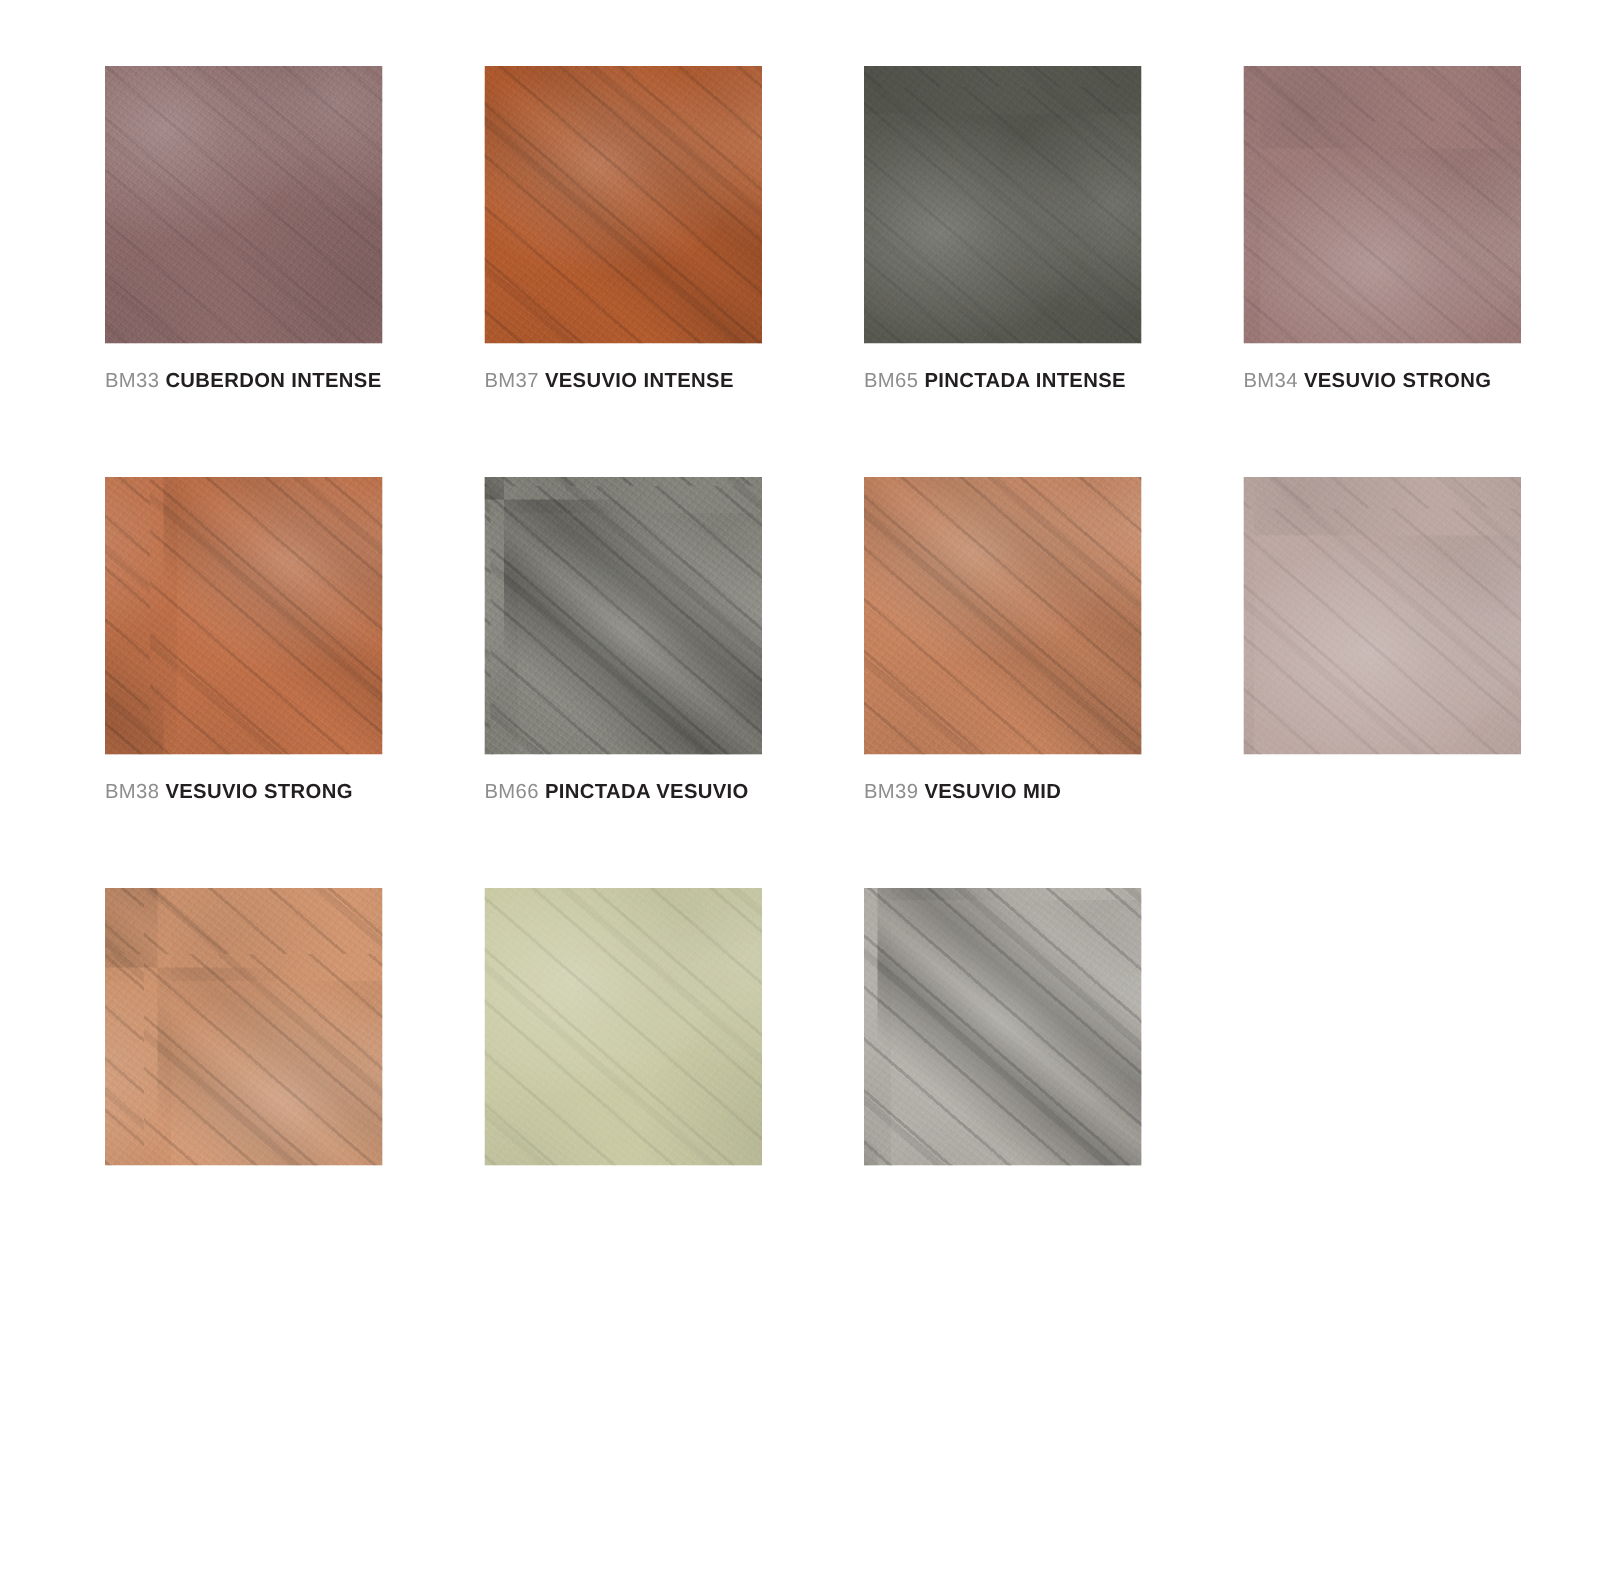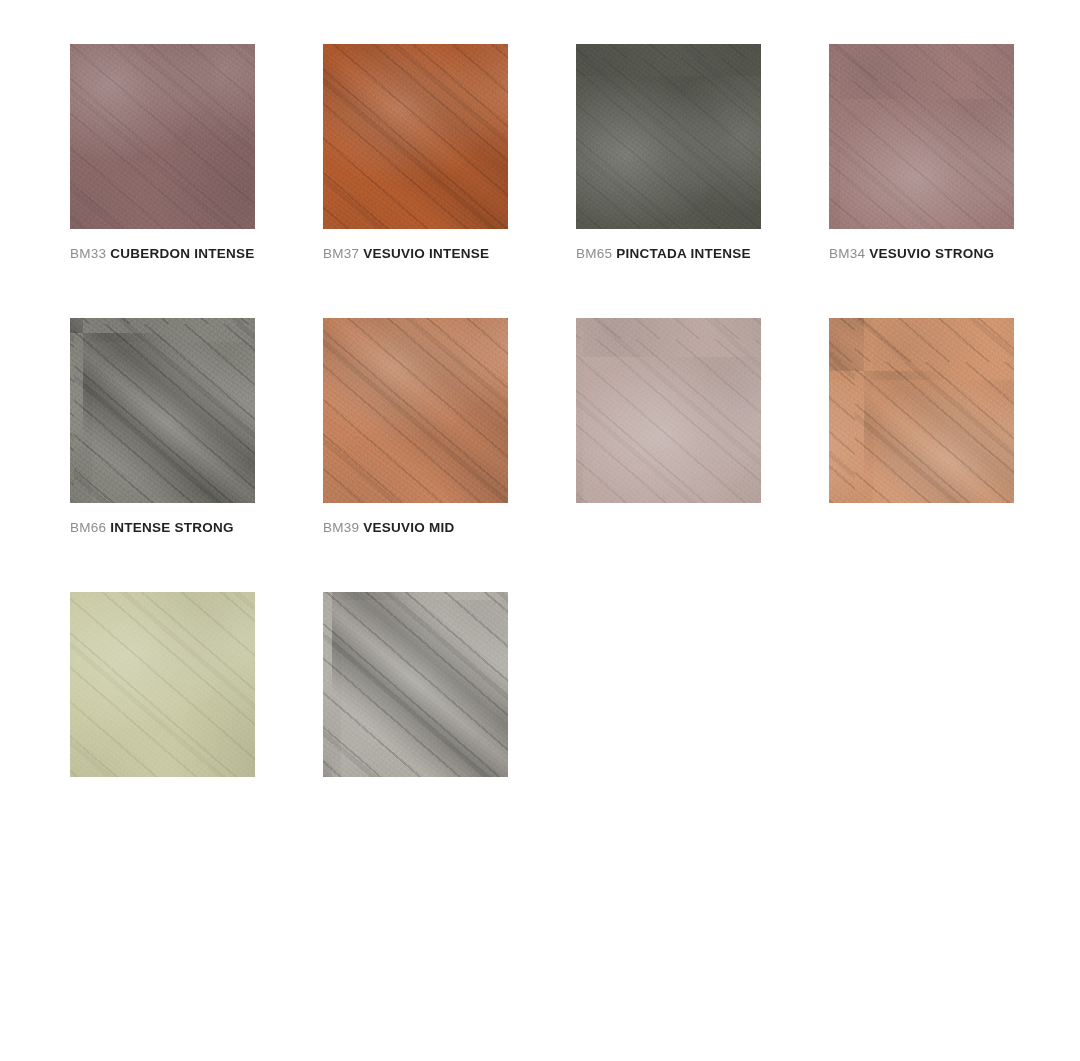--- a/index.html
+++ b/index.html
@@ -192,29 +192,40 @@
           <div class="base" style="background: rgb(157, 123, 121);"></div>
           <div class="mottle" style="background-position: 48px 92px;"></div>
           <div class="sheen" style="background-position: 48px 92px;"></div>
           <div class="grain" style="background-position: 48px 92px;"></div>
           <div class="streaks" style="background-position: 48px 92px;"></div>
           <div class="band" style="background-position: 48px 92px;"></div>
         </div>
         <div class="caption"><span class="code">BM34</span> <span class="name">VESUVIO STRONG</span></div>
       </div>
       <div class="cell">
+        <div class="swatch" data-texture="streaky">
+          <div class="base" style="background: rgb(192, 113, 73);"></div>
+          <div class="mottle" style="background-position: 85px 15px;"></div>
+          <div class="sheen" style="background-position: 85px 15px;"></div>
+          <div class="grain" style="background-position: 85px 15px;"></div>
+          <div class="streaks" style="background-position: 85px 15px;"></div>
+          <div class="band" style="background-position: 85px 15px;"></div>
+        </div>
+        <div class="caption"><span class="code">BM38</span> <span class="name">VESUVIO STRONG</span></div>
+      </div>
+      <div class="cell">
         <div class="swatch" data-texture="banded">
           <div class="base" style="background: rgb(134, 133, 125);"></div>
           <div class="mottle" style="background-position: 59px 61px;"></div>
           <div class="sheen" style="background-position: 59px 61px;"></div>
           <div class="grain" style="background-position: 59px 61px;"></div>
           <div class="streaks" style="background-position: 59px 61px;"></div>
           <div class="band" style="background-position: 59px 61px;"></div>
         </div>
-        <div class="caption"><span class="code">BM66</span> <span class="name">INTENSE STRONG</span></div>
+        <div class="caption"><span class="code">BM66</span> <span class="name">PINCTADA VESUVIO</span></div>
       </div>
       <div class="cell">
         <div class="swatch" data-texture="streaky">
           <div class="base" style="background: rgb(197, 131, 94);"></div>
           <div class="mottle" style="background-position: 33px 7px;"></div>
           <div class="sheen" style="background-position: 33px 7px;"></div>
           <div class="grain" style="background-position: 33px 7px;"></div>
           <div class="streaks" style="background-position: 33px 7px;"></div>
           <div class="band" style="background-position: 33px 7px;"></div>
         </div>

